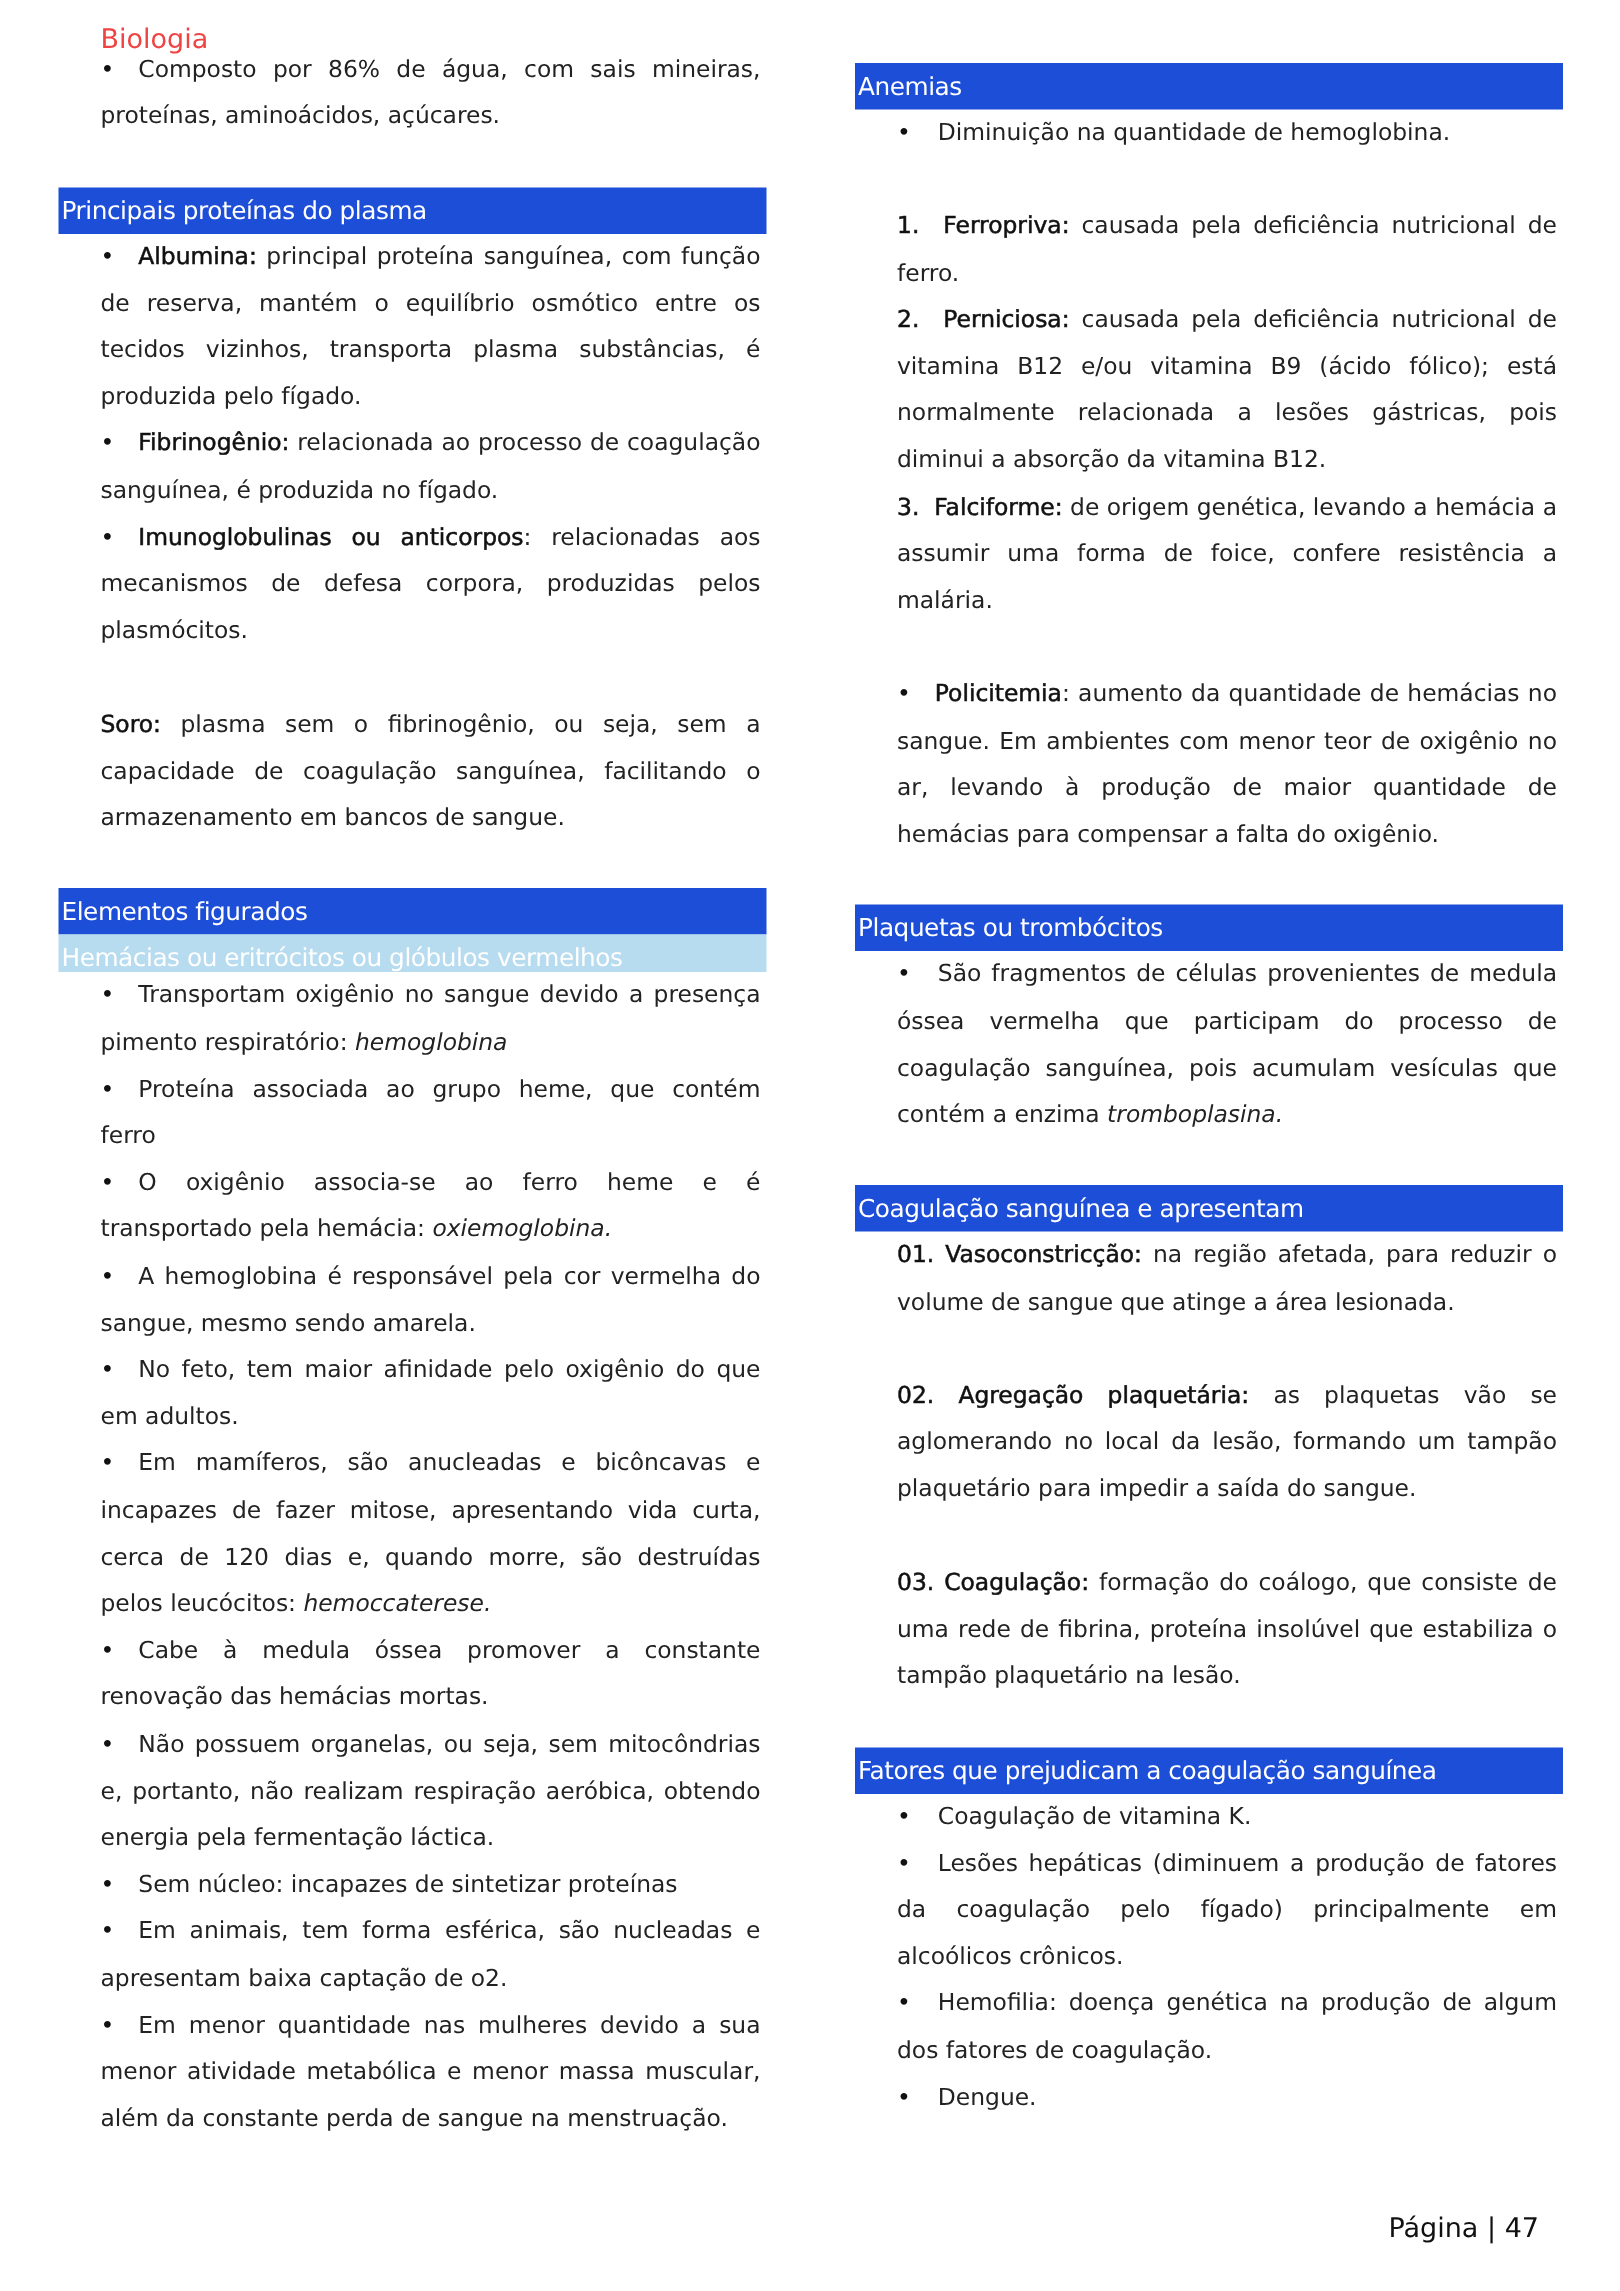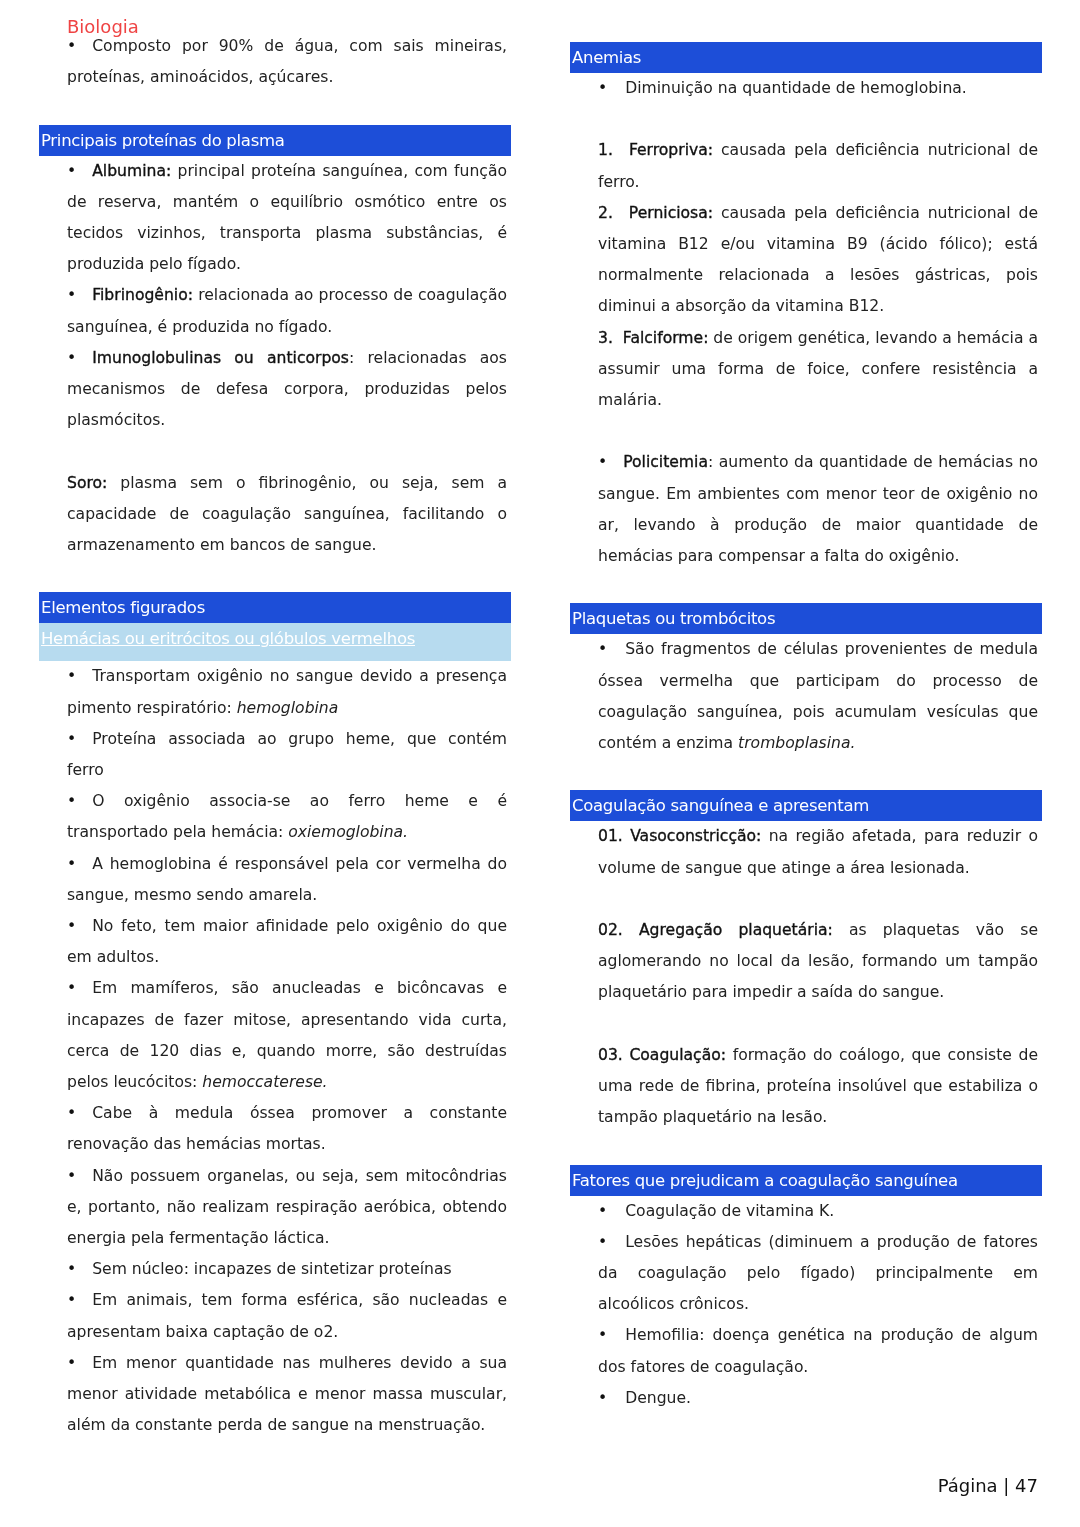--- a/index.html
+++ b/index.html
@@ -9,36 +9,36 @@
   }
   .col { position: absolute; top: 0; width: 472px; }
   .col-left { left: 39px; }
   .col-right { left: 570px; }
   .text-block { font-size: 15.6px; line-height: 31.2px; }
   .indent { padding-left: 28px; padding-right: 4px; text-align: justify; }
   .head {
     background: #1d4ed8; color: #ffffff; height: 31px; line-height: 32px;
     font-size: 16.5px; padding-left: 2px; letter-spacing: -0.3px;
   }
-  .subhead { background: #b7dbef; color: #ffffff; height: 38px; line-height: 31px; font-size: 16.5px; padding-left: 2px; letter-spacing: -0.3px; text-decoration: underline; }
+  .subhead { background: #b7dbef; color: #ffffff; height: 25px; line-height: 31px; font-size: 16.5px; padding-left: 2px; letter-spacing: -0.3px; }
   .top-title { font-size: 18px; line-height: 26px; padding-left: 28px; color: #ef4444; height: 31px; padding-top: 14px; box-sizing: border-box; }
   p { margin: 0; }
   .b { color: #111; font-weight: normal; -webkit-text-stroke: 0.35px #111; }
   .i { font-style: italic; }
   .bullet::before { content: "•"; margin-right: 16px; color: #111; }
   .bullet2::before { content: "•"; margin-right: 18px; margin-left: 0px; color: #111; }
   .gap { height: 31.2px; }
-  .page-num { position: absolute; right: 42px; top: 1475px; font-size: 18px; color: #111; }
+  .page-num { position: absolute; right: 54px; top: 1475px; font-size: 18px; color: #111; }
 </style>
 </head>
 <body>
 
 <div class="col col-left text-block">
   <div class="top-title">Biologia</div>
-  <p class="indent bullet" style="text-indent:0">Composto por 90% de água, com sais mineiras, proteínas, aminoácidos, açúcares.</p>
+  <p class="indent bullet" style="text-indent:0">Composto por 86% de água, com sais mineiras, proteínas, aminoácidos, açúcares.</p>
   <div class="gap"></div>
   <div class="head">Principais proteínas do plasma</div>
   <p class="indent bullet"><span class="b">Albumina:</span><span> principal proteína sanguínea, com função de reserva, mantém o equilíbrio osmótico entre os tecidos vizinhos, transporta plasma substâncias, é produzida pelo fígado.</span></p>
   <p class="indent bullet"><span class="b">Fibrinogênio:</span><span> relacionada ao processo de coagulação sanguínea, é produzida no fígado.</span></p>
   <p class="indent bullet"><span class="b">Imunoglobulinas ou anticorpos</span><span>: relacionadas aos mecanismos de defesa corpora, produzidas pelos plasmócitos.</span></p>
   <div class="gap"></div>
   <p class="indent"><span class="b">Soro:</span><span> plasma sem o fibrinogênio, ou seja, sem a capacidade de coagulação sanguínea, facilitando o armazenamento em bancos de sangue.</span></p>
   <div class="gap"></div>
   <div class="head">Elementos figurados</div>
   <div class="subhead">Hemácias ou eritrócitos ou glóbulos vermelhos</div>

